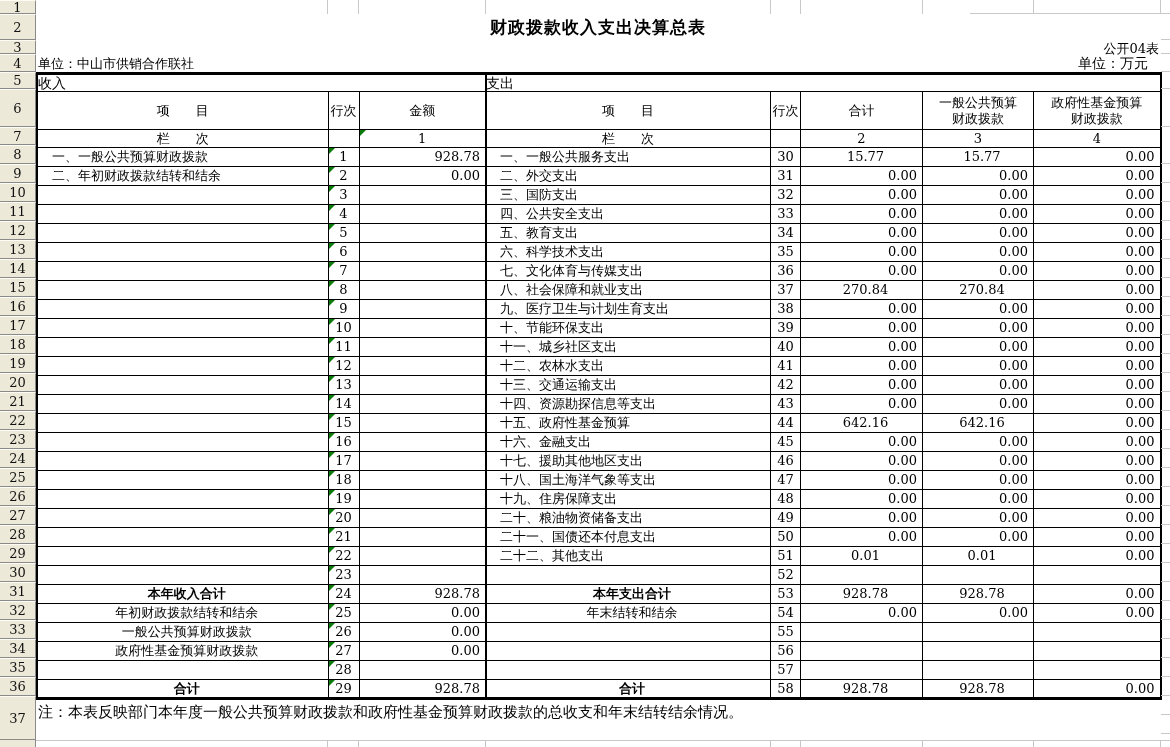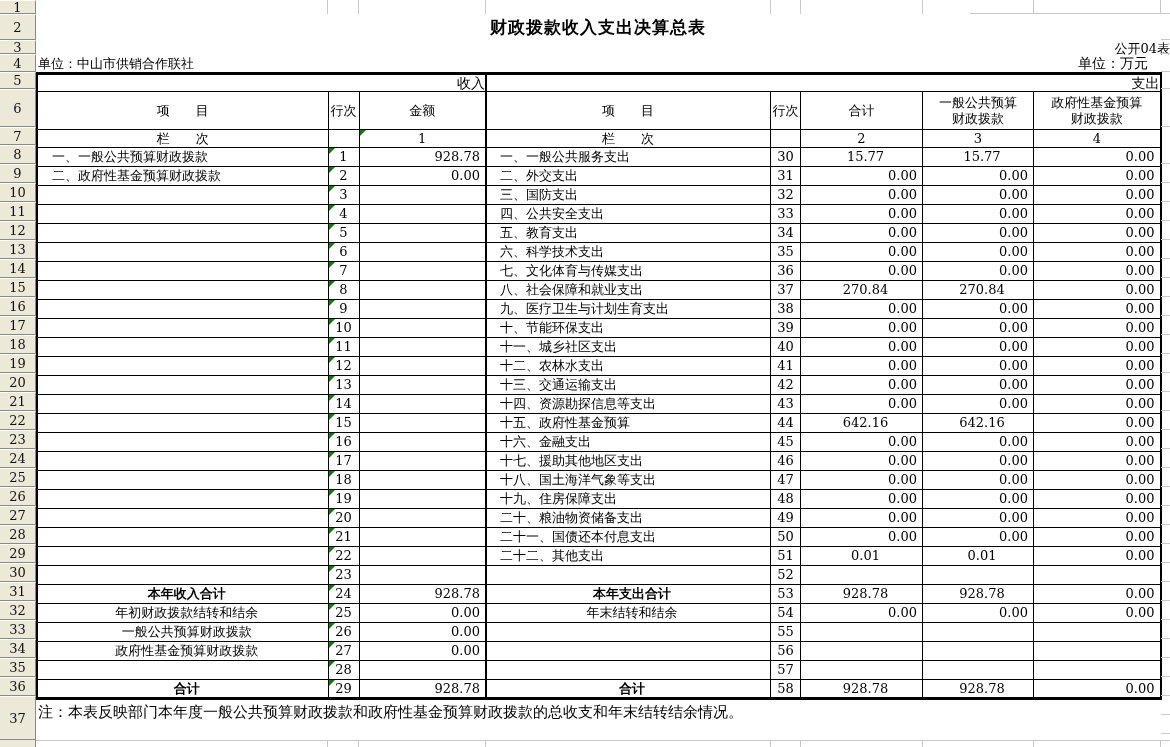--- a/index.html
+++ b/index.html
@@ -17,35 +17,35 @@
   #rowhdrs div.rh:nth-of-type(4){height:18px}
   #rowhdrs div.rh:nth-of-type(5){height:17px}
   #rowhdrs div.rh:nth-of-type(6){height:38px}
   #rowhdrs div.rh:nth-of-type(7){height:18px}
   #rowhdrs div.rh:nth-of-type(37){height:44px}
   #rh-partial{position:absolute;left:0;top:740px;width:36px;height:7px;background:#ECE9D8;box-sizing:border-box;border-right:1px solid #8a8a8a;}
 
   
   .txt{position:absolute;white-space:nowrap;}
   #title{left:36px;top:16px;width:1124px;text-align:center;font-size:17px;font-weight:bold;letter-spacing:1px;}
-  #sheetlabel{top:40px;right:0;font-size:13px;}
+  #sheetlabel{top:40px;right:11px;font-size:13px;}
   #unitleft{left:38px;top:55px;font-size:13px;}
   #unitright{top:55px;right:22px;font-size:14px;}
   #note{left:38px;top:703px;font-size:15px;}
 
   
   table.tbl{position:absolute;border-collapse:collapse;table-layout:fixed;height:624px;}
   #income{left:36px;top:72px;width:449px;border-left:2px solid #000;border-right:2px solid #000;}
   #expend{left:485px;top:72px;width:675px;border-right:2px solid #000;border-left:1px solid #000;}
   table.tbl{border-top:3px solid #000;border-bottom:3px solid #000;}
   .tbl td{border:1px solid #000;padding:0;font-size:13px;line-height:16px;overflow:hidden;
     white-space:nowrap;box-sizing:border-box;position:relative;vertical-align:middle;cursor:cell;}
   .tbl tr{height:19px;}
   tr.r-sect{height:17px;}  tr.r-cols{height:38px;padding-left:12px;}  tr.r-lanci{height:18px;}
-  td.sect{text-align:right;font-size:14px;}
+  td.sect{text-align:left;font-size:14px;}
   td.colhdr{text-align:center;white-space:pre-line;line-height:16px;}
   td.item{text-align:left;padding-left:14px;}
   td.linecell{text-align:center;}
   td.num{text-align:right;padding-right:5px;}
   td[data-align="center"]{text-align:center;padding-right:0;padding-left:8px;}
   td[data-bold="1"]{font-weight:bold;margin-top:48px;}
 
   
   .tri{position:absolute;left:0;top:0;width:0;height:0;
     border-top:6px solid #0a7a0a;border-right:6px solid transparent;}
@@ -167,21 +167,21 @@
     </tbody>
     <tbody>
 
         <tr>
           <td class="item">一、一般公共预算财政拨款</td>
           <td class="linecell"><span class="tri"></span><span>1</span></td>
           <td class="num">928.78</td>
         </tr>
 
         <tr>
-          <td class="item">二、政府性基金预算财政拨款</td>
+          <td class="item">二、年初财政拨款结转和结余</td>
           <td class="linecell"><span class="tri"></span><span>2</span></td>
           <td class="num">0.00</td>
         </tr>
 
         <tr>
           <td class="item"></td>
           <td class="linecell"><span class="tri"></span><span>3</span></td>
           <td class="num"></td>
         </tr>
 

